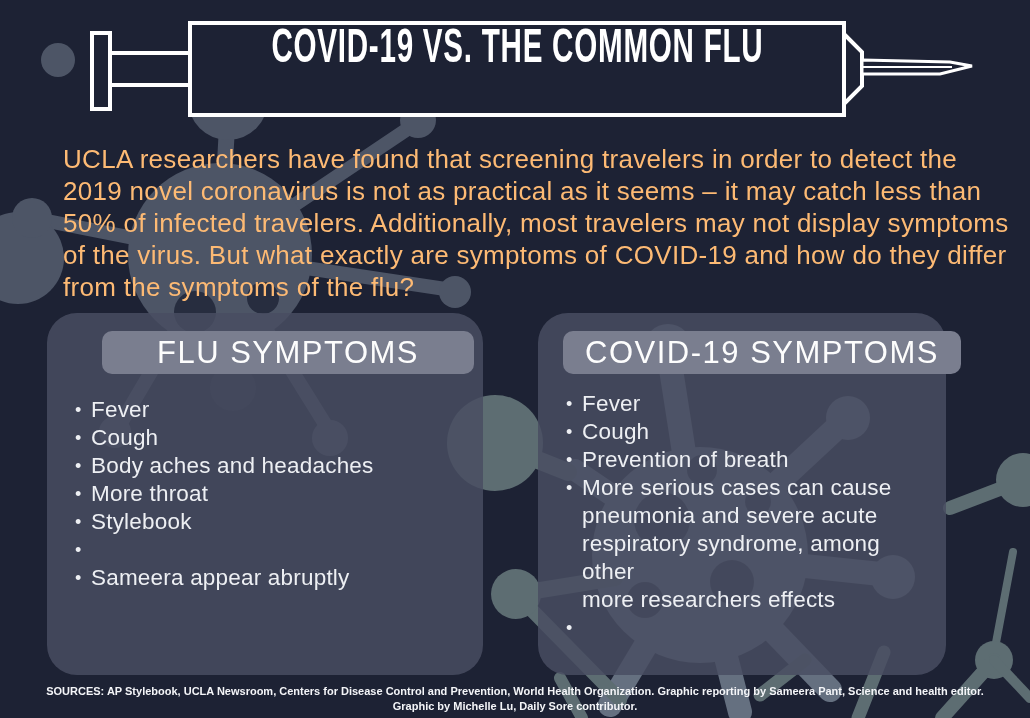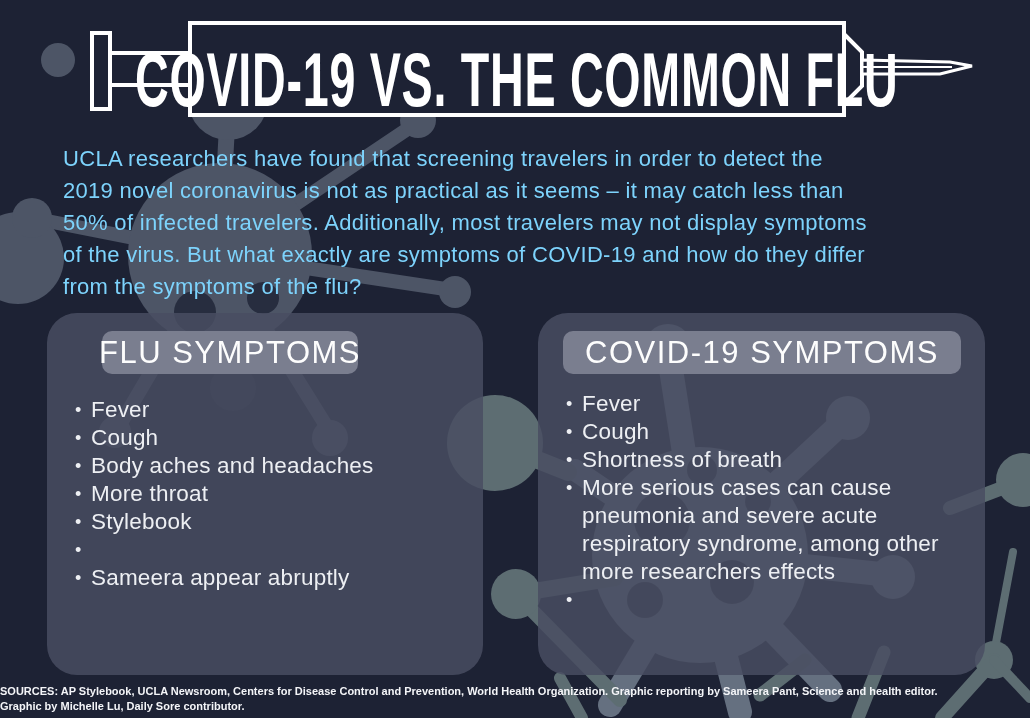--- a/index.html
+++ b/index.html
@@ -27,73 +27,73 @@
     left: 0; top: 0;
     width: 1030px; height: 135px;
     z-index: 3;
   }
   .syringe-svg { position: absolute; left: 0; top: 0; }
   .banner-title {
     position: absolute;
     left: 190px; top: 23px;
     width: 654px; height: 92px;
     display: flex;
-    align-items: flex-end;
+    align-items: flex-start;
     justify-content: center;
     color: #ffffff;
-    font-size: 63px;
+    font-size: 40px;
     font-weight: bold;
     white-space: nowrap;
     letter-spacing: 1px;
   }
   .banner-title span {
     display: inline-block;
     transform: scale(0.74, 1.22);
   }
 
   
   .intro {
     position: absolute;
     left: 63px; top: 143px;
     width: 950px;
     z-index: 3;
-    color: #7dd3fc;
-    font-size: 22px;
+    color: #fdba74;
+    font-size: 26px;
     line-height: 32px;
     letter-spacing: 0.3px;
     white-space: pre-line;
   }
 
   
   .card {
     position: absolute;
     top: 313px;
     height: 362px;
     background: rgba(73, 78, 98, 0.84);
     border-radius: 30px;
     z-index: 2;
   }
   .card-flu   { left: 47px;  width: 436px; }
-  .card-covid { left: 538px; width: 447px; padding-left: 21px; }
+  .card-covid { left: 538px; width: 408px; padding-left: 21px; }
 
   .card-header {
     position: absolute;
     top: 18px;
     height: 43px;
     background: #7a7e8f;
     border-radius: 10px;
     display: flex;
     align-items: center;
     justify-content: center;
     color: #fdfdfd;
     font-size: 31px;
     letter-spacing: 1.5px;
     white-space: nowrap;
   }
-  .card-flu .card-header   { left: 55px; width: 256px; }
+  .card-flu .card-header   { left: 55px; width: 372px; }
   .card-covid .card-header { left: 25px; width: 398px; }
 
   .symptom-list {
     position: absolute;
     left: 28px;
     right: 10px;
     list-style: none;
     color: #edeff3;
     font-size: 22.5px;
     line-height: 28px;
@@ -113,21 +113,21 @@
     line-height: 28px;
   }
   .item-text { white-space: pre-line; }
 
   
   .footer {
     position: absolute;
     left: 0; bottom: 4px;
     width: 1030px;
     z-index: 3;
-    text-align: left;
+    text-align: center;
     color: #f4f5f8;
     font-size: 11px;
     font-weight: bold;
     line-height: 15px;
     letter-spacing: 0px;
   }
 </style>
 </head>
 <body>
 
@@ -261,21 +261,21 @@
       <li>
         <span class="bullet">•</span>
         <span class="item-text">Fever</span>
       </li>
       <li>
         <span class="bullet">•</span>
         <span class="item-text">Cough</span>
       </li>
       <li>
         <span class="bullet">•</span>
-        <span class="item-text">Shortness of breath</span>
+        <span class="item-text">Prevention of breath</span>
       </li>
       <li>
         <span class="bullet">•</span>
         <span class="item-text">More serious cases can cause
 pneumonia and severe acute
 respiratory syndrome, among other
 more researchers effects</span>
       </li>
       <li>
         <span class="bullet">•</span>

